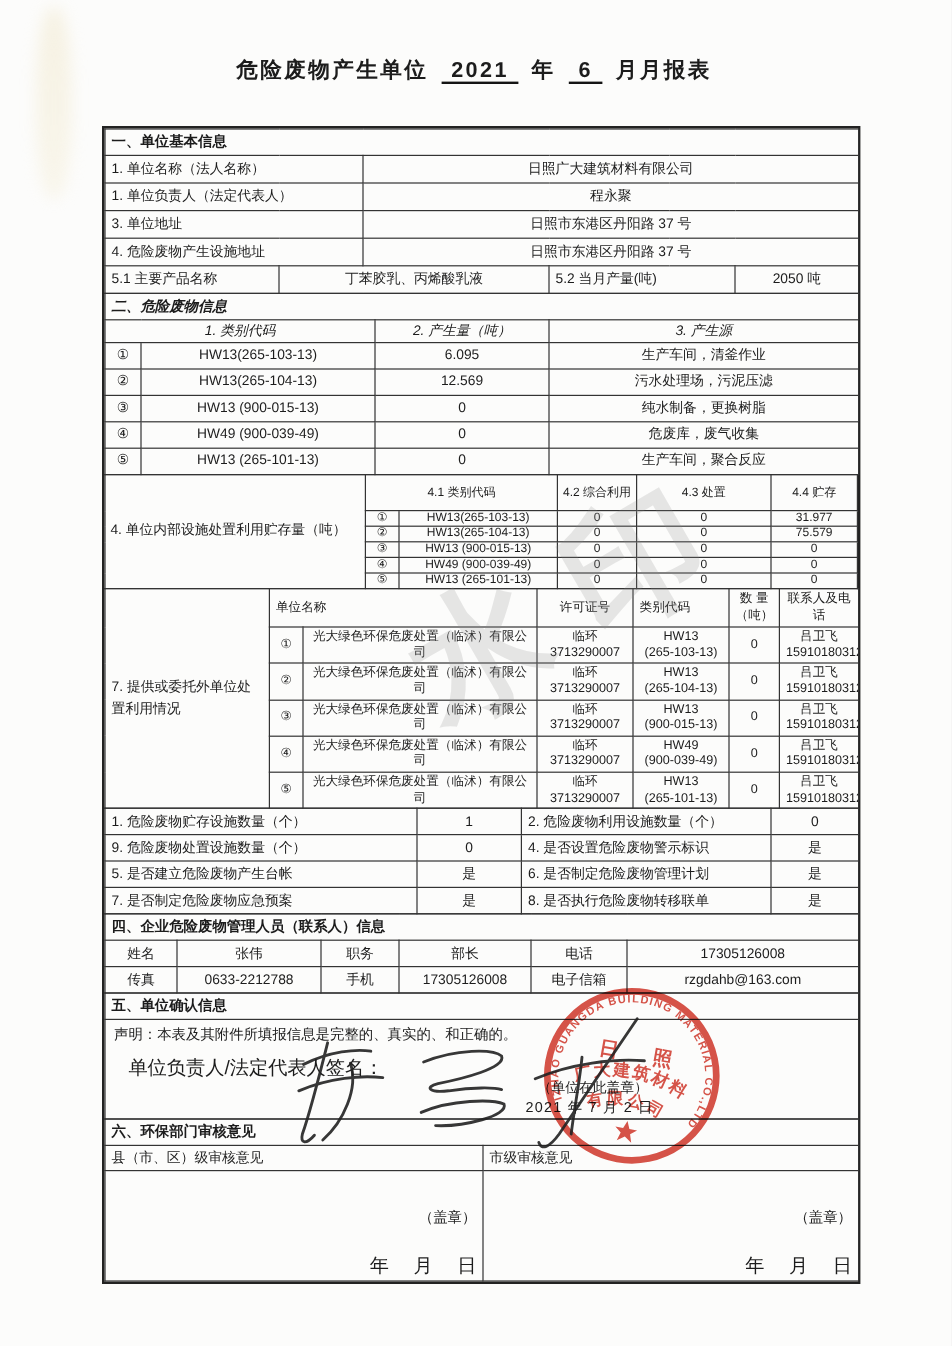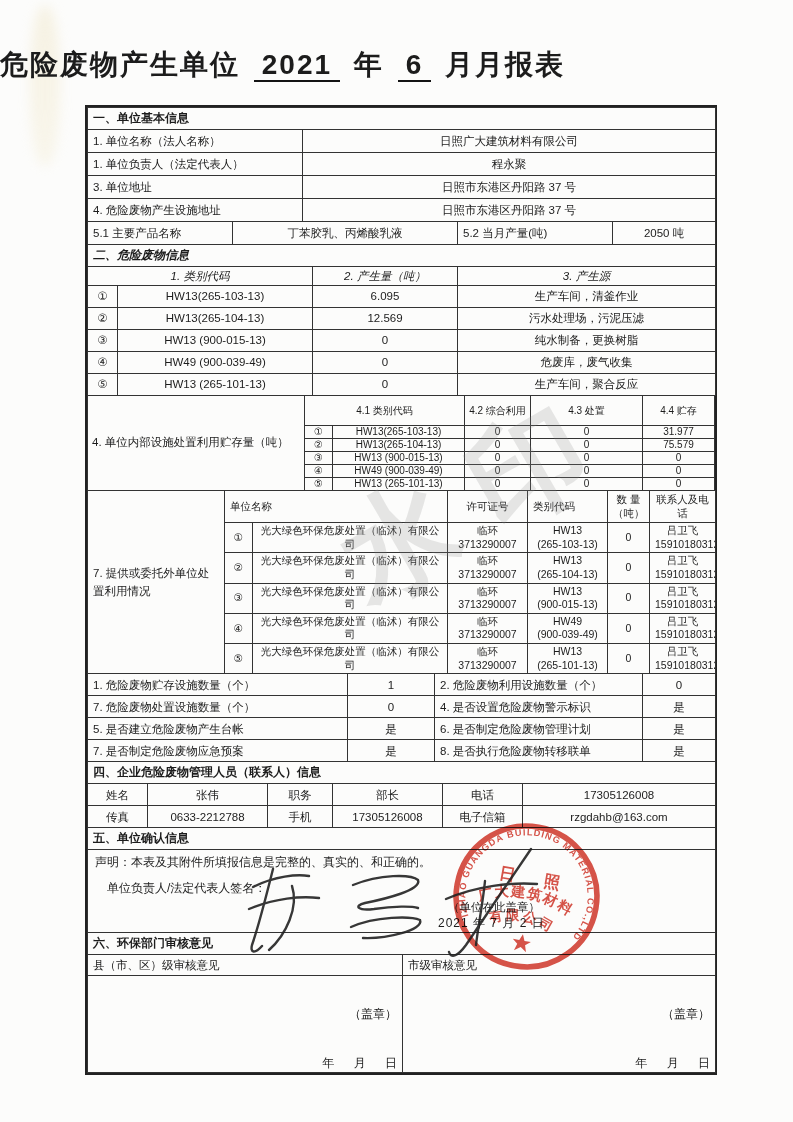--- a/index.html
+++ b/index.html
@@ -14,21 +14,21 @@
     position:relative;width:793px;height:1122px;
     background:#fcfcfb;overflow:hidden;
   }
   .smudge{
     position:absolute;left:30px;top:6px;width:30px;height:160px;
     background:linear-gradient(#f1e9cf,#f6f1df);
     border-radius:45%;opacity:.55;filter:blur(6px);
   }
   .doc-title{
     position:absolute;left:0;top:46px;width:790px;
-    font-size:28px;font-weight:700;letter-spacing:2px;
+    text-align:center;font-size:18px;font-weight:700;letter-spacing:2px;
   }
   .doc-title .num{
     font-weight:700;border-bottom:2px solid #141414;padding:0 8px;margin:0 4px;
   }
   .form{
     position:absolute;left:85px;top:105px;width:628px;
     border:2px solid #222;
   }
   table{border-collapse:collapse;table-layout:fixed;width:628px;}
   table + table{margin-top:-1px;}
@@ -54,23 +54,23 @@
   .t2c tr{height:29px;}
   .t2c tr.h{height:32px;}
   .t2c td.biglbl{font-size:11.5px;line-height:1.6;}
   .t3 tr{height:22px;}
   .t4 tr{height:22px;}
   .t5 .content{height:80px;position:relative;vertical-align:top;}
   .t6 tr.lblrow{height:21px;}
   .t6 tr.contentrow{height:86px;}
   .t6 .stampbox{vertical-align:top;text-align:right;}
   .t6 .seal-ph{margin-top:30px;font-size:12px;}
-  .t6 .date-ph{margin-top:34px;font-size:12px;word-spacing:16px;}
+  .t6 .date-ph{margin-top:24px;font-size:16px;word-spacing:16px;}
   .decl{position:absolute;left:7px;top:5px;font-size:12px;}
-  .signlbl{position:absolute;left:19px;top:31px;font-size:12px;}
+  .signlbl{position:absolute;left:19px;top:31px;font-size:16px;}
   .stampnote{position:absolute;left:360px;top:50px;font-size:11.5px;}
   .stampdate{position:absolute;left:350px;top:66px;font-size:12px;letter-spacing:1px;}
   .signature{
     position:absolute;left:225px;top:845px;width:330px;height:118px;
     z-index:6;pointer-events:none;
   }
   .seal{
     position:absolute;left:450px;top:820px;width:153px;height:153px;
     color:#d23a2e;transform:rotate(10deg);opacity:.87;
     mix-blend-mode:multiply;z-index:5;pointer-events:none;
@@ -363,21 +363,21 @@
           <col style="width:73px">
         </colgroup>
       <tbody>
       <tr>
         <td class="lbl">1. 危险废物贮存设施数量（个）</td>
         <td class="ctr">1</td>
         <td class="lbl">2. 危险废物利用设施数量（个）</td>
         <td class="ctr">0</td>
       </tr>
       <tr>
-        <td class="lbl">7. 危险废物处置设施数量（个）</td>
+        <td class="lbl">9. 危险废物处置设施数量（个）</td>
         <td class="ctr">0</td>
         <td class="lbl">4. 是否设置危险废物警示标识</td>
         <td class="ctr">是</td>
       </tr>
       <tr>
         <td class="lbl">5. 是否建立危险废物产生台帐</td>
         <td class="ctr">是</td>
         <td class="lbl">6. 是否制定危险废物管理计划</td>
         <td class="ctr">是</td>
       </tr>

